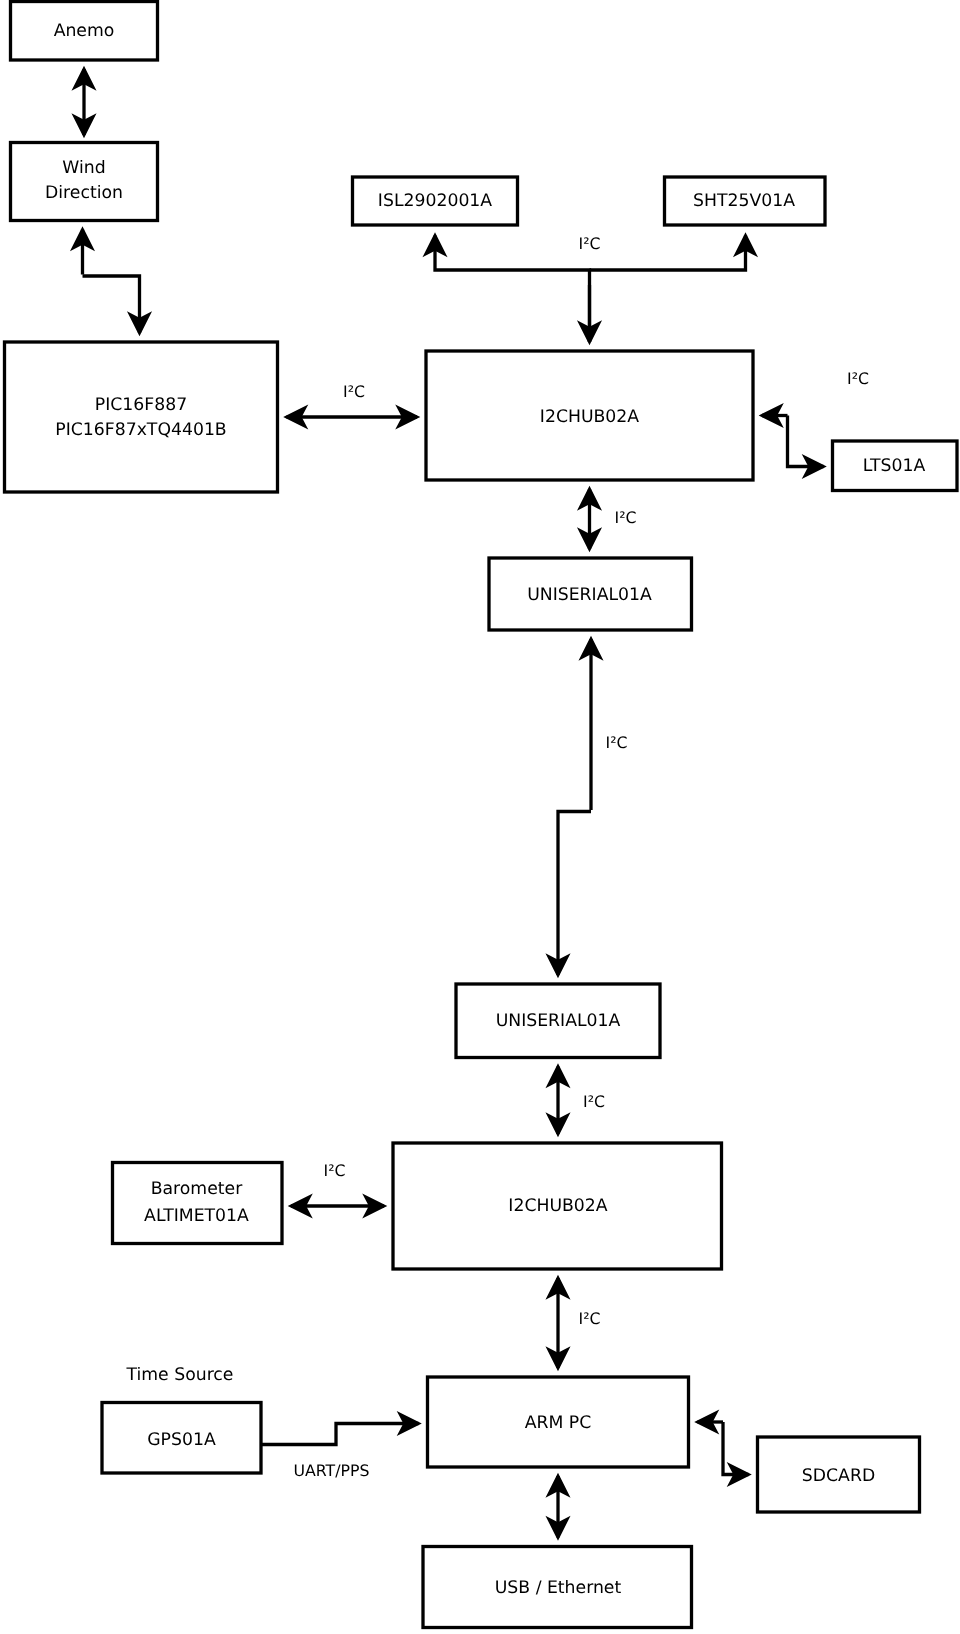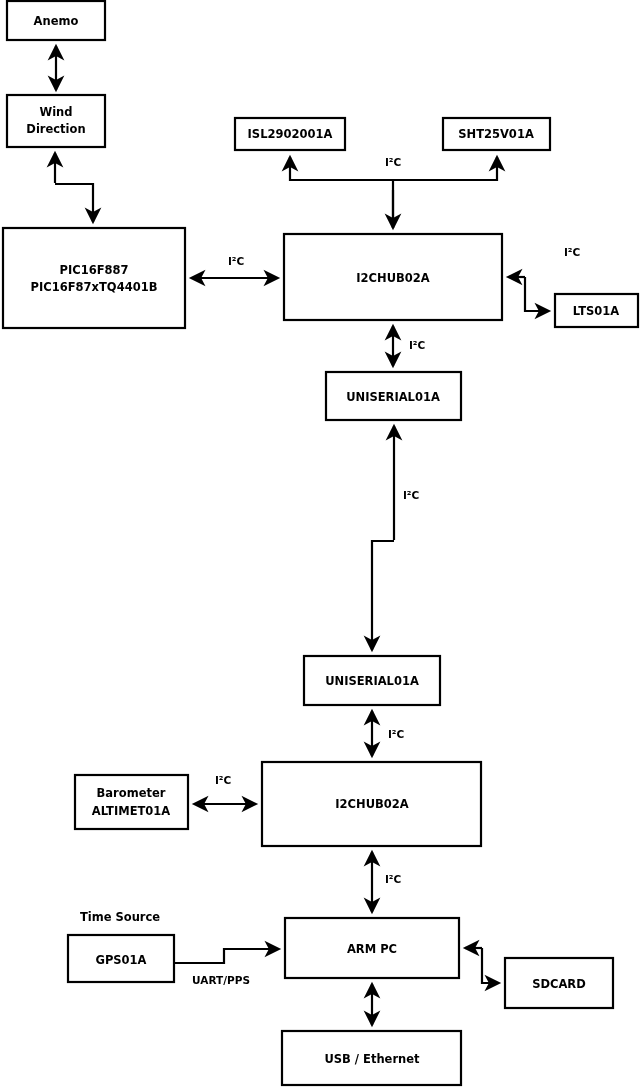--- a/index.html
+++ b/index.html
@@ -7,21 +7,20 @@
     padding: 0;
     background: #ffffff;
   }
   #diagram-root {
     position: relative;
     width: 640px;
     height: 1089px;
     background: #ffffff;
     font-family: "DejaVu Sans", "Liberation Sans", sans-serif;
     overflow: hidden;
-    font-weight: bold;
   }
   svg.canvas {
     position: absolute;
     left: 0;
     top: 0;
     width: 640px;
     height: 1089px;
   }
   .node-rect {
     fill: #ffffff;

